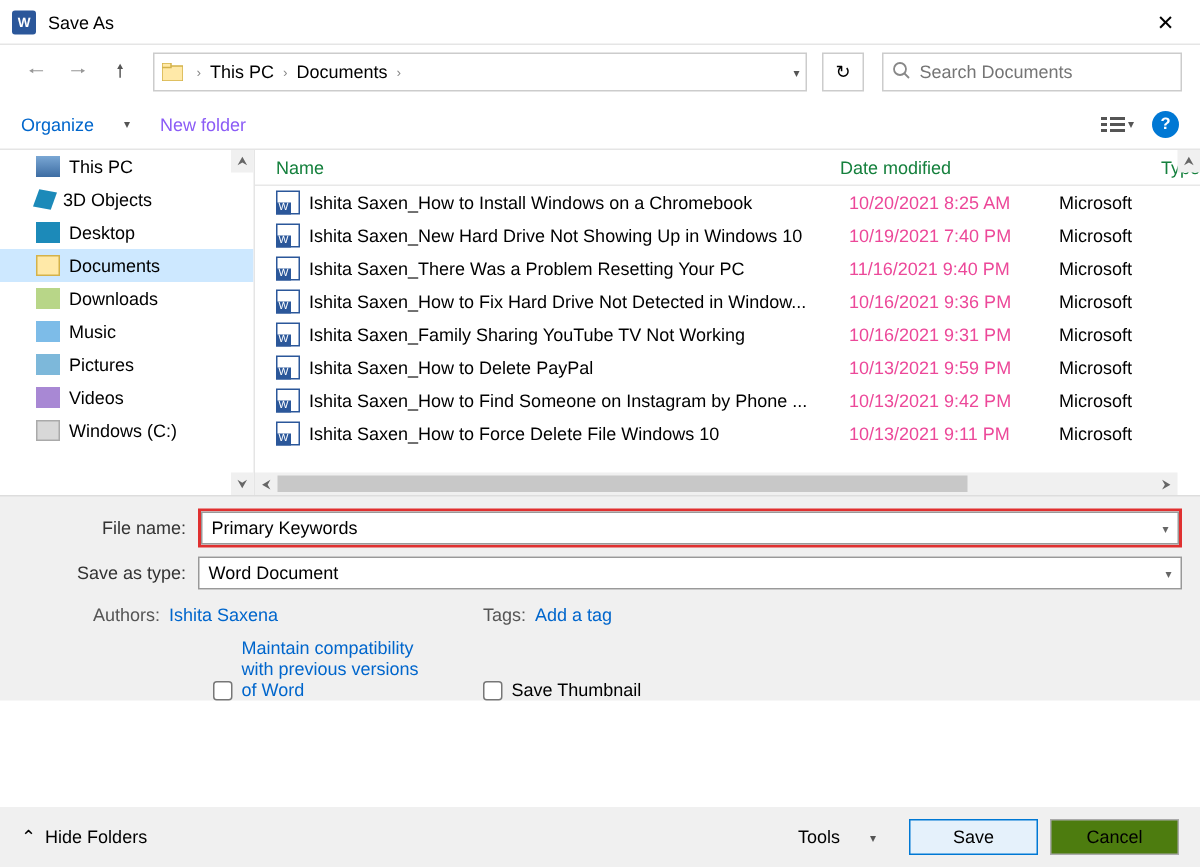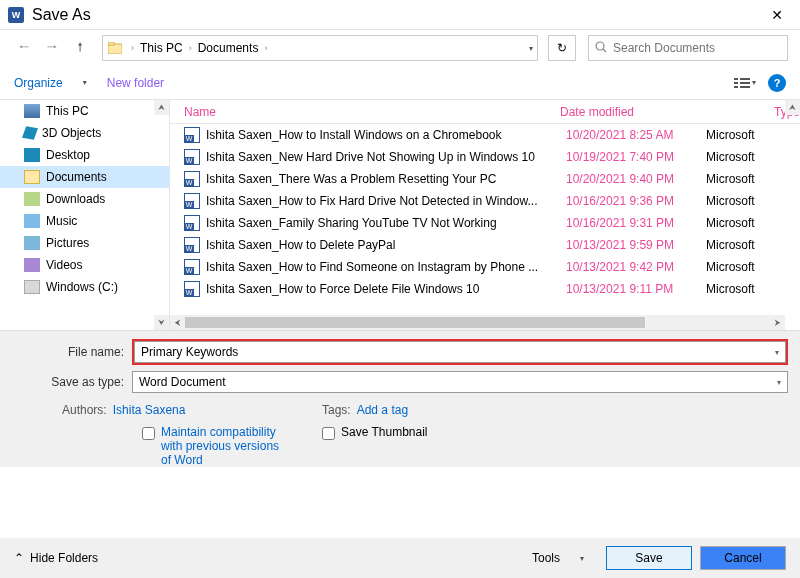--- a/index.html
+++ b/index.html
@@ -1,19 +1,19 @@
 <!DOCTYPE html>
 <html><head>
 <meta charset="utf-8">
 <style>
 * { box-sizing: border-box; margin: 0; padding: 0; font-family: "Segoe UI", Arial, sans-serif; }
 body { width: 800px; height: 578px; background: #fff; overflow: hidden; font-size: 12px; color: #000; }
 .titlebar { display: flex; align-items: center; height: 30px; padding: 0 8px; border-bottom: 1px solid #e5e5e5; }
 .titlebar .app-icon { width: 16px; height: 16px; background: #2b579a; color: #fff; display: flex; align-items: center; justify-content: center; font-size: 9px; font-weight: bold; border-radius: 2px; margin-right: 8px; }
-.titlebar .title { flex: 1; font-size: 16px; }
+.titlebar .title { flex: 1; font-size: 12px; }
 .titlebar .close { width: 30px; text-align: center; font-size: 14px; cursor: pointer; }
 .navbar { display: flex; align-items: center; height: 36px; padding: 0 12px; gap: 4px; }
 .nav-btn { width: 24px; height: 24px; display: flex; align-items: center; justify-content: center; color: #999; cursor: pointer; }
 .nav-btn.active { color: #555; }
 .breadcrumb { flex: 1; display: flex; align-items: center; border: 1px solid #ccc; height: 26px; padding: 0 4px; margin: 0 6px; }
 .breadcrumb .bc-icon { width: 16px; height: 16px; display: flex; align-items: center; justify-content: center; margin-right: 4px; }
 .breadcrumb .sep { color: #888; padding: 0 4px; font-size: 9px; }
 .breadcrumb .crumb { padding: 0 2px; }
 .refresh-btn { width: 28px; height: 26px; border: 1px solid #ccc; display: flex; align-items: center; justify-content: center; cursor: pointer; }
 .search { width: 200px; height: 26px; border: 1px solid #ccc; display: flex; align-items: center; padding: 0 6px; margin-left: 8px; }
@@ -35,21 +35,21 @@
 .ticon.desktop { background: #1c8ab9; }
 .ticon.docs { background: #ffe9a8; border: 1px solid #d4b24a; }
 .ticon.dl { background: #b8d688; }
 .ticon.music { background: #7dbce8; }
 .ticon.pic { background: #7db8da; }
 .ticon.vid { background: #a888d4; }
 .ticon.drive { background: #d8d8d8; border: 1px solid #aaa; }
 .tree .scroll-up { position: absolute; top: 0; right: 0; width: 15px; height: 15px; background: #f0f0f0; display: flex; align-items: center; justify-content: center; font-size: 8px; color: #666; }
 .tree .scroll-dn { position: absolute; bottom: 0; right: 0; width: 15px; height: 15px; background: #f0f0f0; display: flex; align-items: center; justify-content: center; font-size: 8px; color: #666; }
 .filelist { flex: 1; position: relative; overflow: hidden; }
-.filelist-header { display: flex; height: 24px; align-items: center; border-bottom: 1px solid #e8e8e8; color: #ec4899; }
+.filelist-header { display: flex; height: 24px; align-items: center; border-bottom: 1px solid #e8e8e8; color: #15803d; }
 .col-name { width: 390px; padding-left: 14px; }
 .col-date { width: 140px; }
 .col-type { flex: 1; text-align: right; }
 .file-row { display: flex; height: 22px; align-items: center; }
 .file-row .ficon { width: 16px; height: 16px; margin-left: 14px; margin-right: 6px; background: #fff; border: 1px solid #2b579a; position: relative; }
 .file-row .ficon::after { content: "W"; position: absolute; bottom: -1px; left: -1px; background: #2b579a; color: #fff; font-size: 7px; width: 10px; height: 8px; line-height: 8px; text-align: center; }
 .file-row .fname { width: 360px; white-space: nowrap; overflow: hidden; text-overflow: ellipsis; }
 .file-row .fdate { width: 140px; color: #ec4899; }
 .file-row .ftype { flex: 1; }
 .filelist .hscroll { position: absolute; bottom: 0; left: 0; right: 15px; height: 15px; background: #f0f0f0; display: flex; }
@@ -64,31 +64,31 @@
 .form-field.highlight { border: 2px solid #e03030; }
 .combo { width: 100%; height: 22px; border: 1px solid #999; background: #fff; padding: 0 6px; display: flex; align-items: center; justify-content: space-between; }
 .combo .dd { font-size: 8px; color: #666; }
 .meta-row { display: flex; padding: 4px 0 0 0; }
 .meta-col { display: flex; gap: 6px; }
 .meta-col.c1 { width: 300px; padding-left: 50px; }
 .meta-col.c2 { padding-left: 10px; }
 .meta-label { color: #555; }
 .meta-val { color: #0066cc; cursor: pointer; }
 .check-row { display: flex; padding: 8px 0 0 0; }
-.check-col { display: flex; gap: 6px; align-items: flex-start; }
+.check-col { display: flex; gap: 6px; align-items: flex-end; }
 .check-col.c1 { width: 300px; padding-left: 130px; }
 .check-col.c2 { padding-left: 10px; }
 .check-col input { margin-top: 2px; }
 .check-label { color: #0066cc; width: 120px; cursor: pointer; }
 .check-label.black { color: #000; }
 .bottom-bar { position: absolute; bottom: 0; left: 0; right: 0; height: 40px; background: #f0f0f0; display: flex; align-items: center; padding: 0 14px; }
 .hide-folders { display: flex; align-items: center; gap: 6px; cursor: pointer; }
 .bottom-bar .spacer { flex: 1; }
 .tools { display: flex; align-items: center; gap: 20px; margin-right: 14px; cursor: pointer; }
-.btn { width: 86px; height: 24px; border: 1px solid #aaa; background: #3b82f6; cursor: pointer; margin-left: 8px; display: flex; align-items: center; justify-content: center; }
+.btn { width: 86px; height: 24px; border: 1px solid #aaa; background: #4d7c0f; cursor: pointer; margin-left: 8px; display: flex; align-items: center; justify-content: center; }
 .btn.primary { border: 1px solid #0078d4; background: #e5f1fb; }
 .caret-down { font-size: 8px; color: #555; }
 </style>
 </head>
 <body>
 
 <div class="titlebar">
   <span class="app-icon">W</span>
   <span class="title">Save As</span>
   <span class="close">✕</span>
@@ -205,21 +205,21 @@
         </div>
         <div class="file-row">
           <span class="ficon"></span>
           <span class="fname">Ishita Saxen_New Hard Drive Not Showing Up in Windows 10</span>
           <span class="fdate">10/19/2021 7:40 PM</span>
           <span class="ftype">Microsoft</span>
         </div>
         <div class="file-row">
           <span class="ficon"></span>
           <span class="fname">Ishita Saxen_There Was a Problem Resetting Your PC</span>
-          <span class="fdate">10/20/2021 9:40 PM</span>
+          <span class="fdate">11/16/2021 9:40 PM</span>
           <span class="ftype">Microsoft</span>
         </div>
         <div class="file-row">
           <span class="ficon"></span>
           <span class="fname">Ishita Saxen_How to Fix Hard Drive Not Detected in Window...</span>
           <span class="fdate">10/16/2021 9:36 PM</span>
           <span class="ftype">Microsoft</span>
         </div>
         <div class="file-row">
           <span class="ficon"></span>

